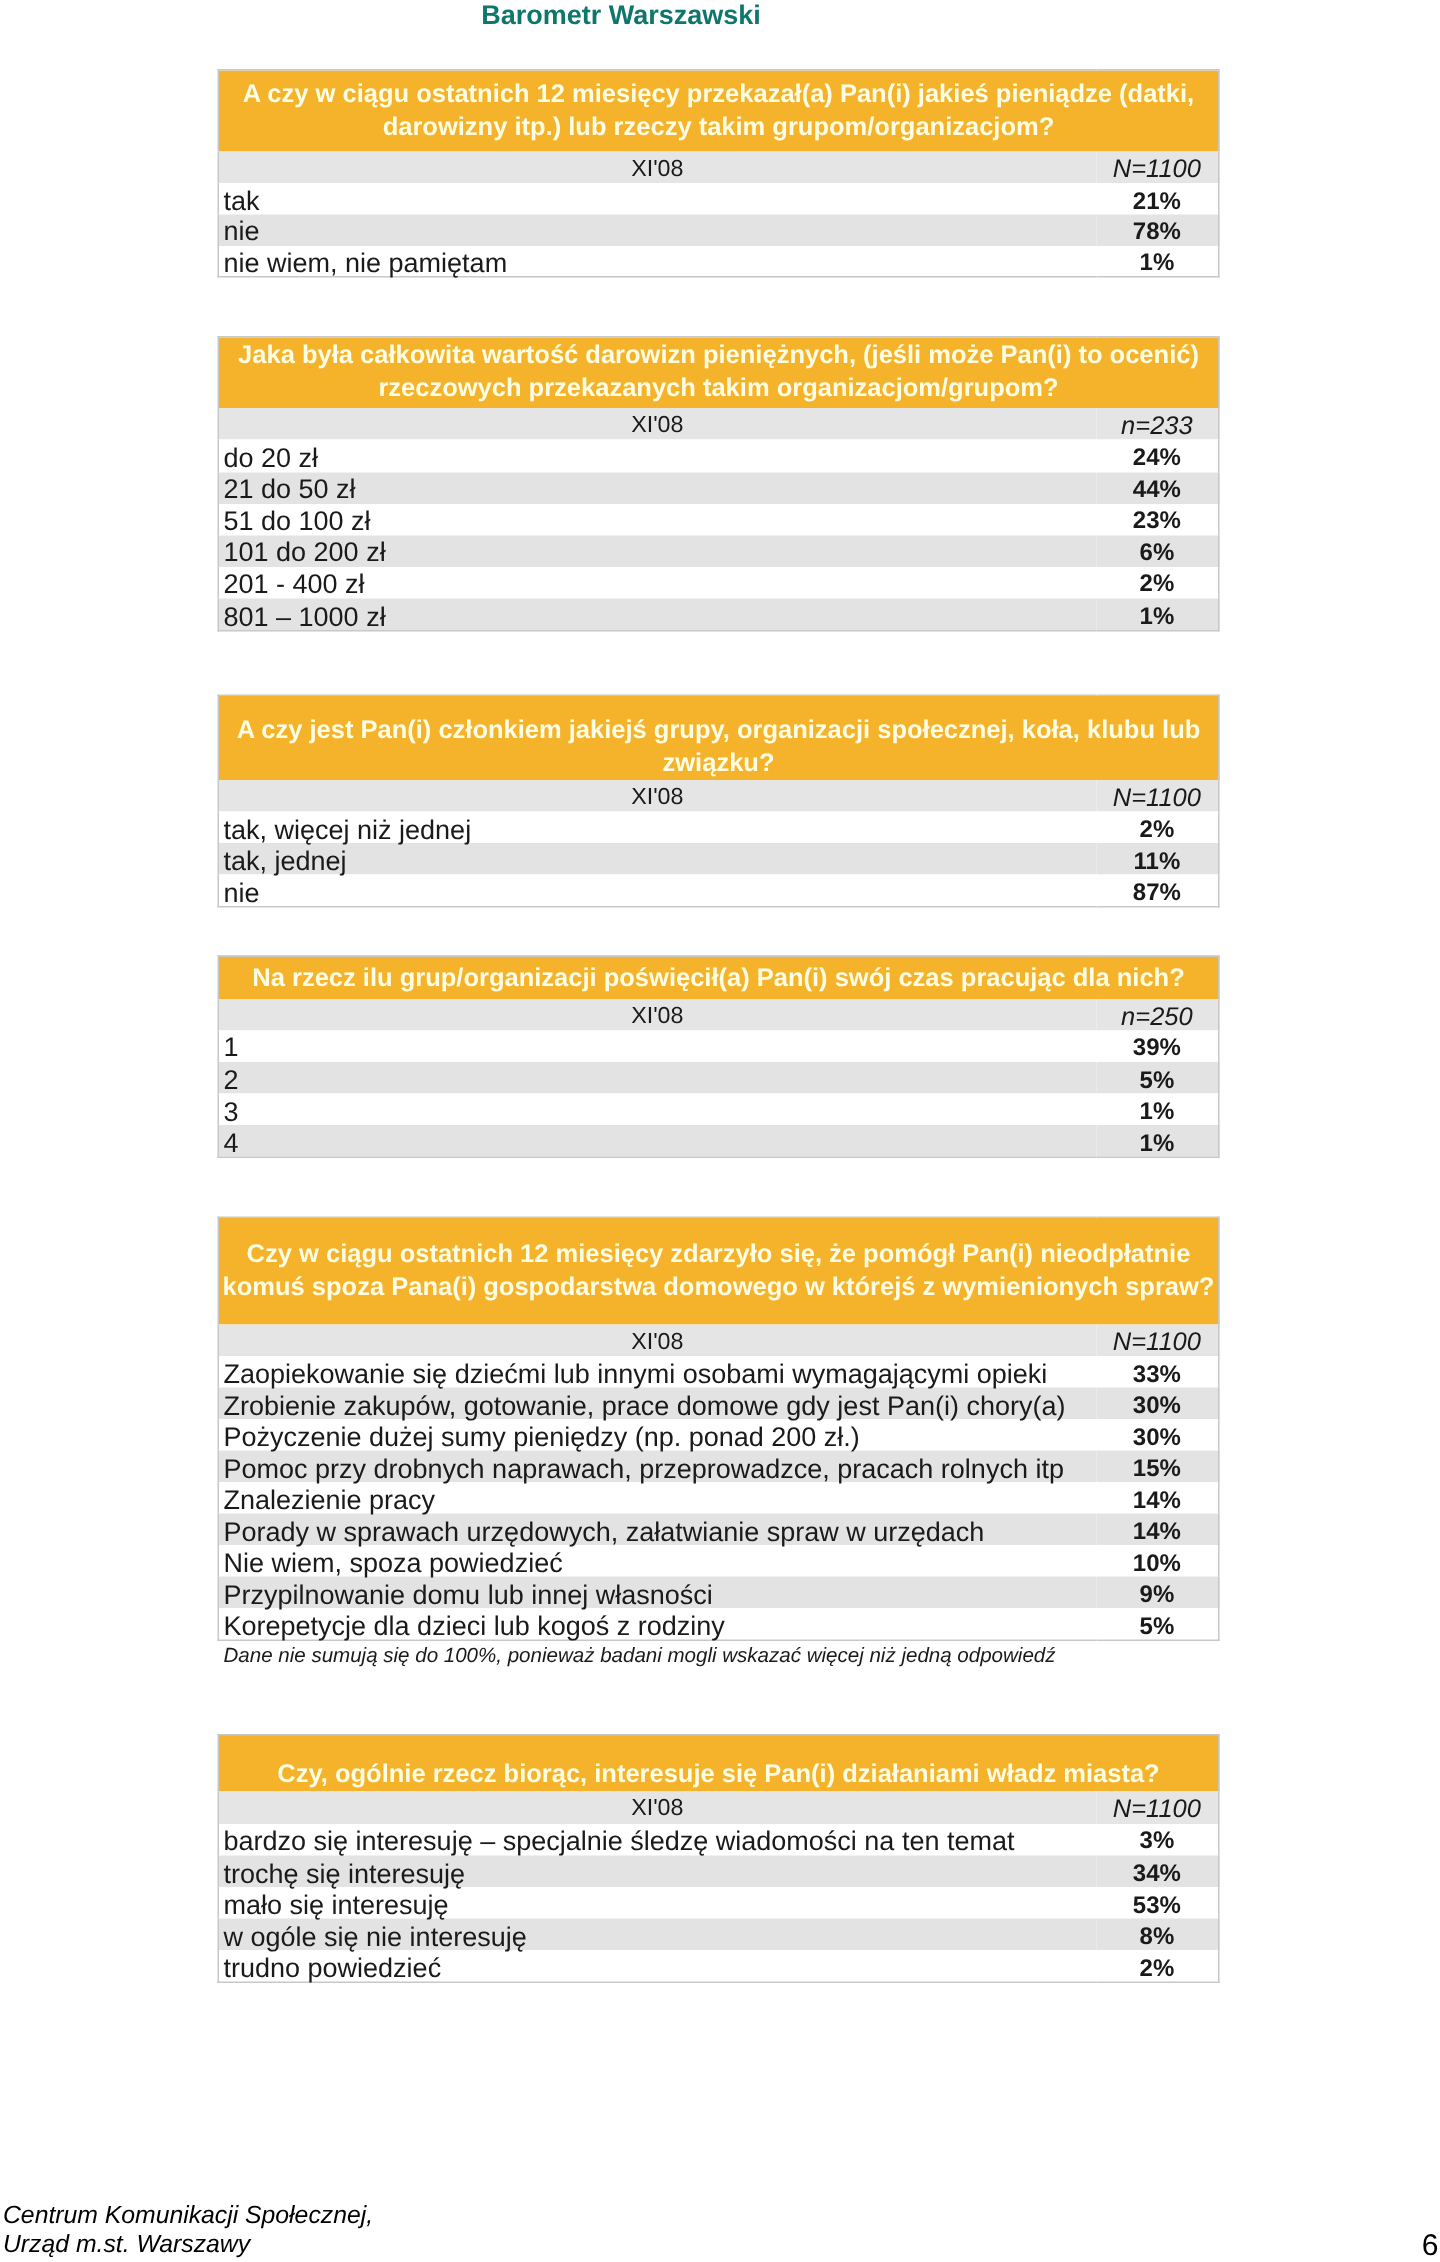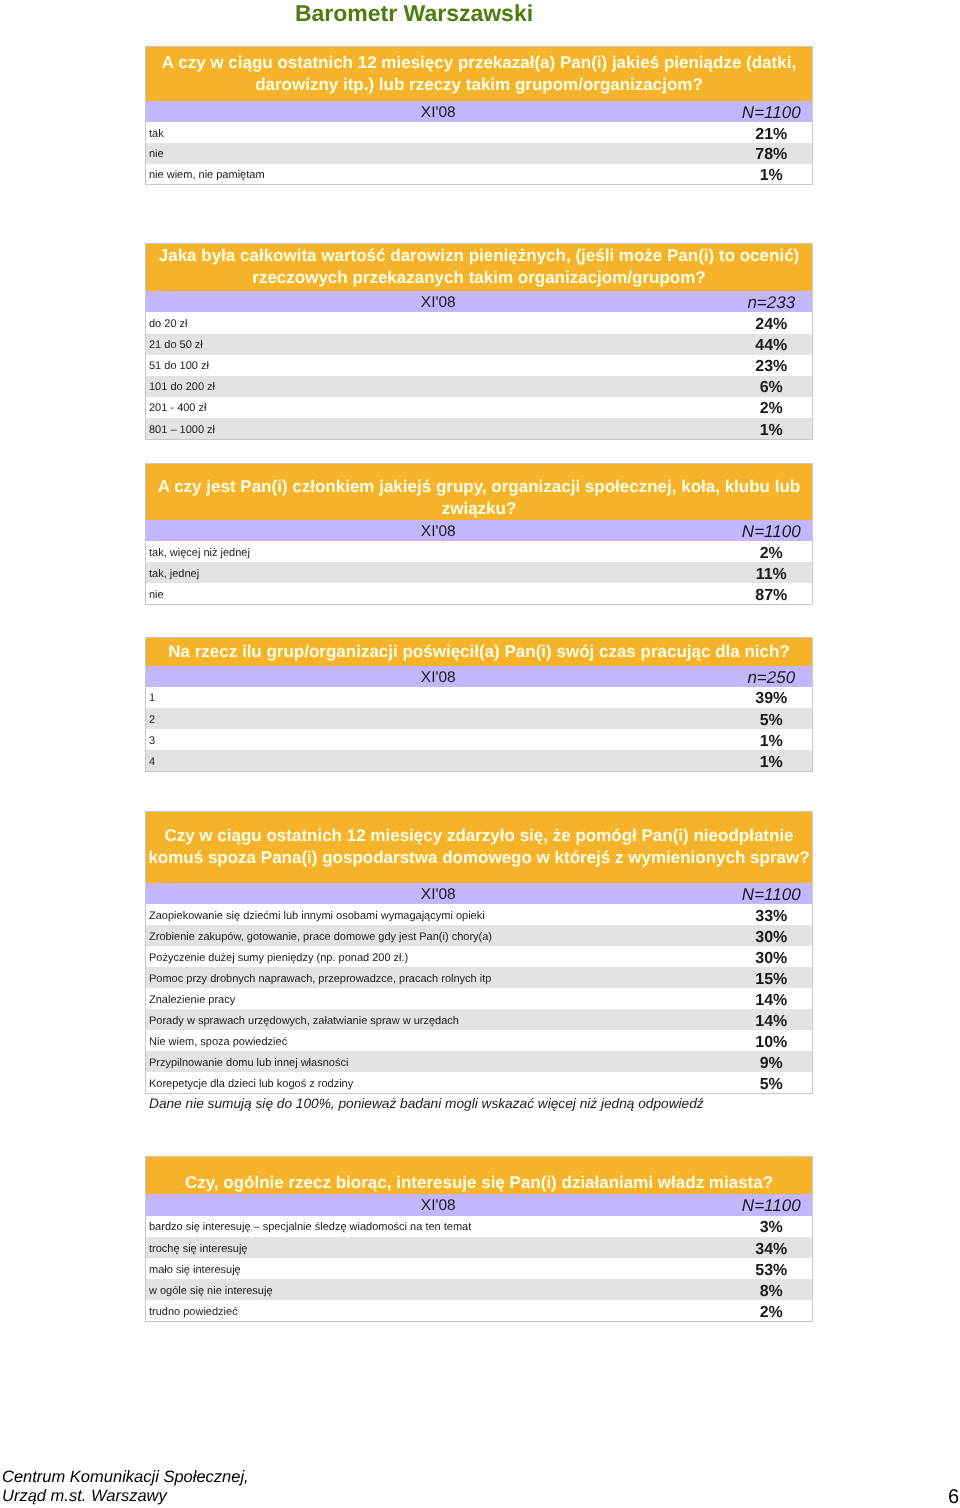--- a/index.html
+++ b/index.html
@@ -1,30 +1,30 @@
 <!DOCTYPE html>
 <html><head>
 <meta charset="utf-8">
 <style>
   html,body{margin:0;padding:0;}
   body{width:960px;height:1508px;background:#ffffff;
        font-family:"Liberation Sans",sans-serif;position:relative;overflow:hidden;
        -webkit-font-smoothing:antialiased;text-rendering:geometricPrecision;}
   .page-title{position:absolute;left:0;top:0px;width:828px;text-align:center;
-       font-weight:bold;font-size:23px;color:#4d7c0f;}
+       font-weight:bold;font-size:18px;color:#0f766e;}
   .tbl{position:absolute;left:145px;width:588px;border-collapse:collapse;table-layout:fixed;
        border:1px solid #c8c8c8;}
   .qhead{box-sizing:border-box;background:#F5B22B;color:#FFFDE4;font-weight:bold;font-size:17px;
          text-align:center;padding:0 1px;line-height:21.9px;white-space:pre-line;
          vertical-align:top;}
-  .subhead td{background:#c4b5fd;padding:3px 0 0 0;vertical-align:top;box-sizing:border-box;
+  .subhead td{background:#e5e5e5;padding:3px 0 0 0;vertical-align:top;box-sizing:border-box;
               line-height:17.8px;}
   .subhead .per{font-size:15.5px;color:#1a1a1a;text-align:center;}
   .subhead .base{font-size:17px;color:#1a1a1a;text-align:center;font-style:italic;}
-  .row td{box-sizing:border-box;font-size:11px;color:#1a1a1a;padding:3.7px 0 0 0;
+  .row td{box-sizing:border-box;font-size:18px;color:#1a1a1a;padding:3.7px 0 0 0;
           vertical-align:top;line-height:17.0px;background:#ffffff;}
   .row .lbl{padding-left:3px;}
   .row .val{text-align:center;font-weight:bold;font-size:16px;}
   .row.alt td{background:#E3E3E3;}
   .note{position:absolute;left:149px;font-style:italic;font-size:13.7px;color:#1a1a1a;}
   .footer{position:absolute;left:2px;font-style:italic;font-size:16.5px;color:#000;}
   .pageno{position:absolute;right:1px;font-size:20px;color:#000;line-height:16px;}
 </style>
 </head>
 <body>
@@ -52,21 +52,21 @@
 <tr class="row alt">
         <td class="lbl" style="height:20.77px">nie</td>
         <td class="val">78%</td>
       </tr>
 <tr class="row">
         <td class="lbl" style="height:20.77px">nie wiem, nie pamiętam</td>
         <td class="val">1%</td>
       </tr>
 </tbody>
   </table>
-<table class="tbl" style="top:243px">
+<table class="tbl" style="top:224px">
 <colgroup>
       <col style="width:585px">
       <col style="width:82px">
     </colgroup>
 <tbody>
       <tr>
         <td class="qhead" colspan="2" style="height:47.6px;padding-top:1.4px">Jaka była całkowita wartość darowizn pieniężnych, (jeśli może Pan(i) to ocenić)
 rzeczowych przekazanych takim organizacjom/grupom?</td>
       </tr>
 <tr class="subhead">

